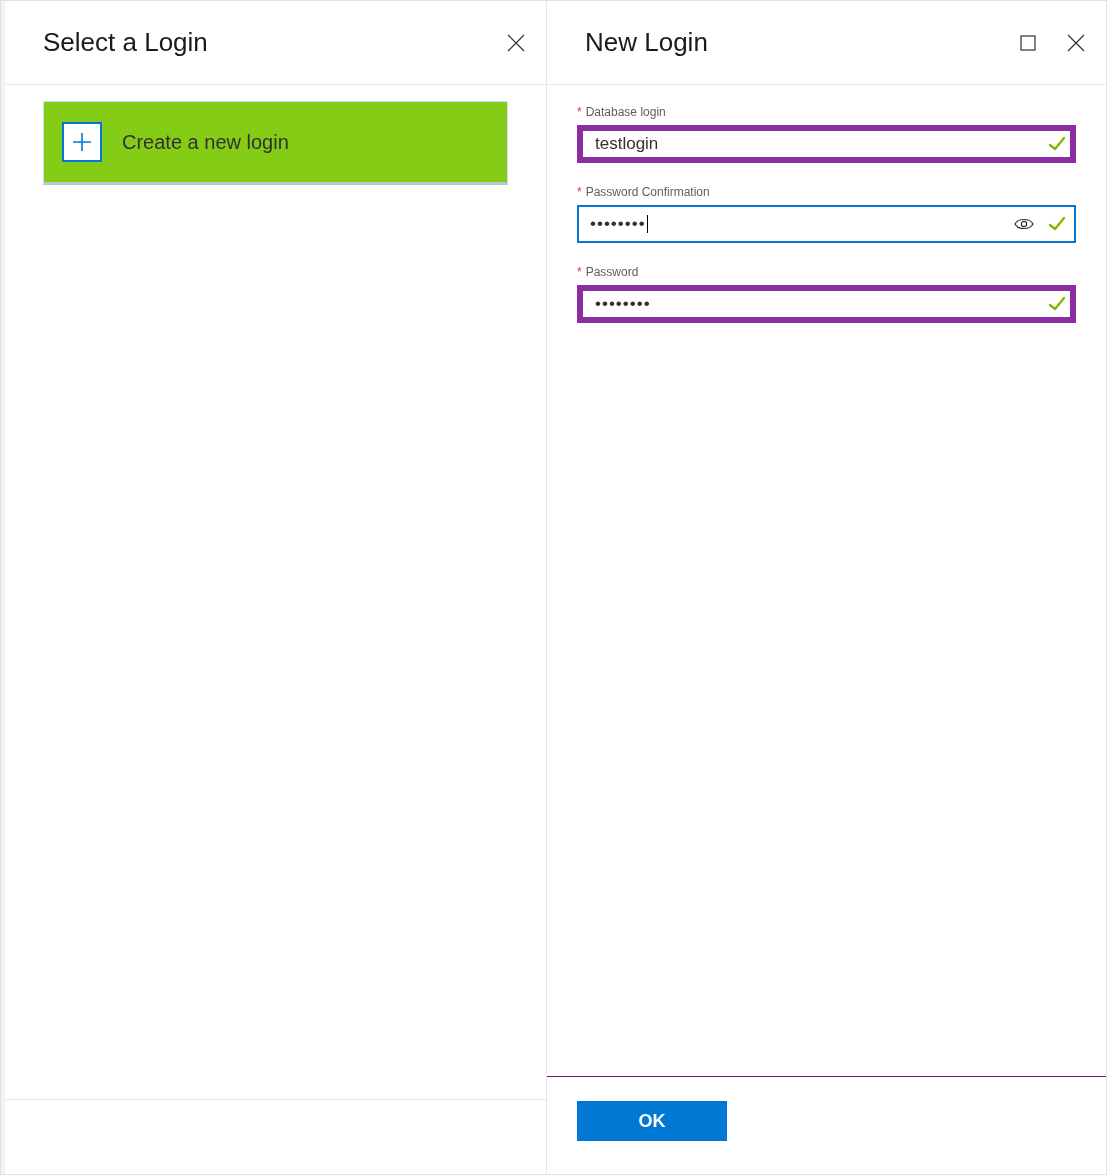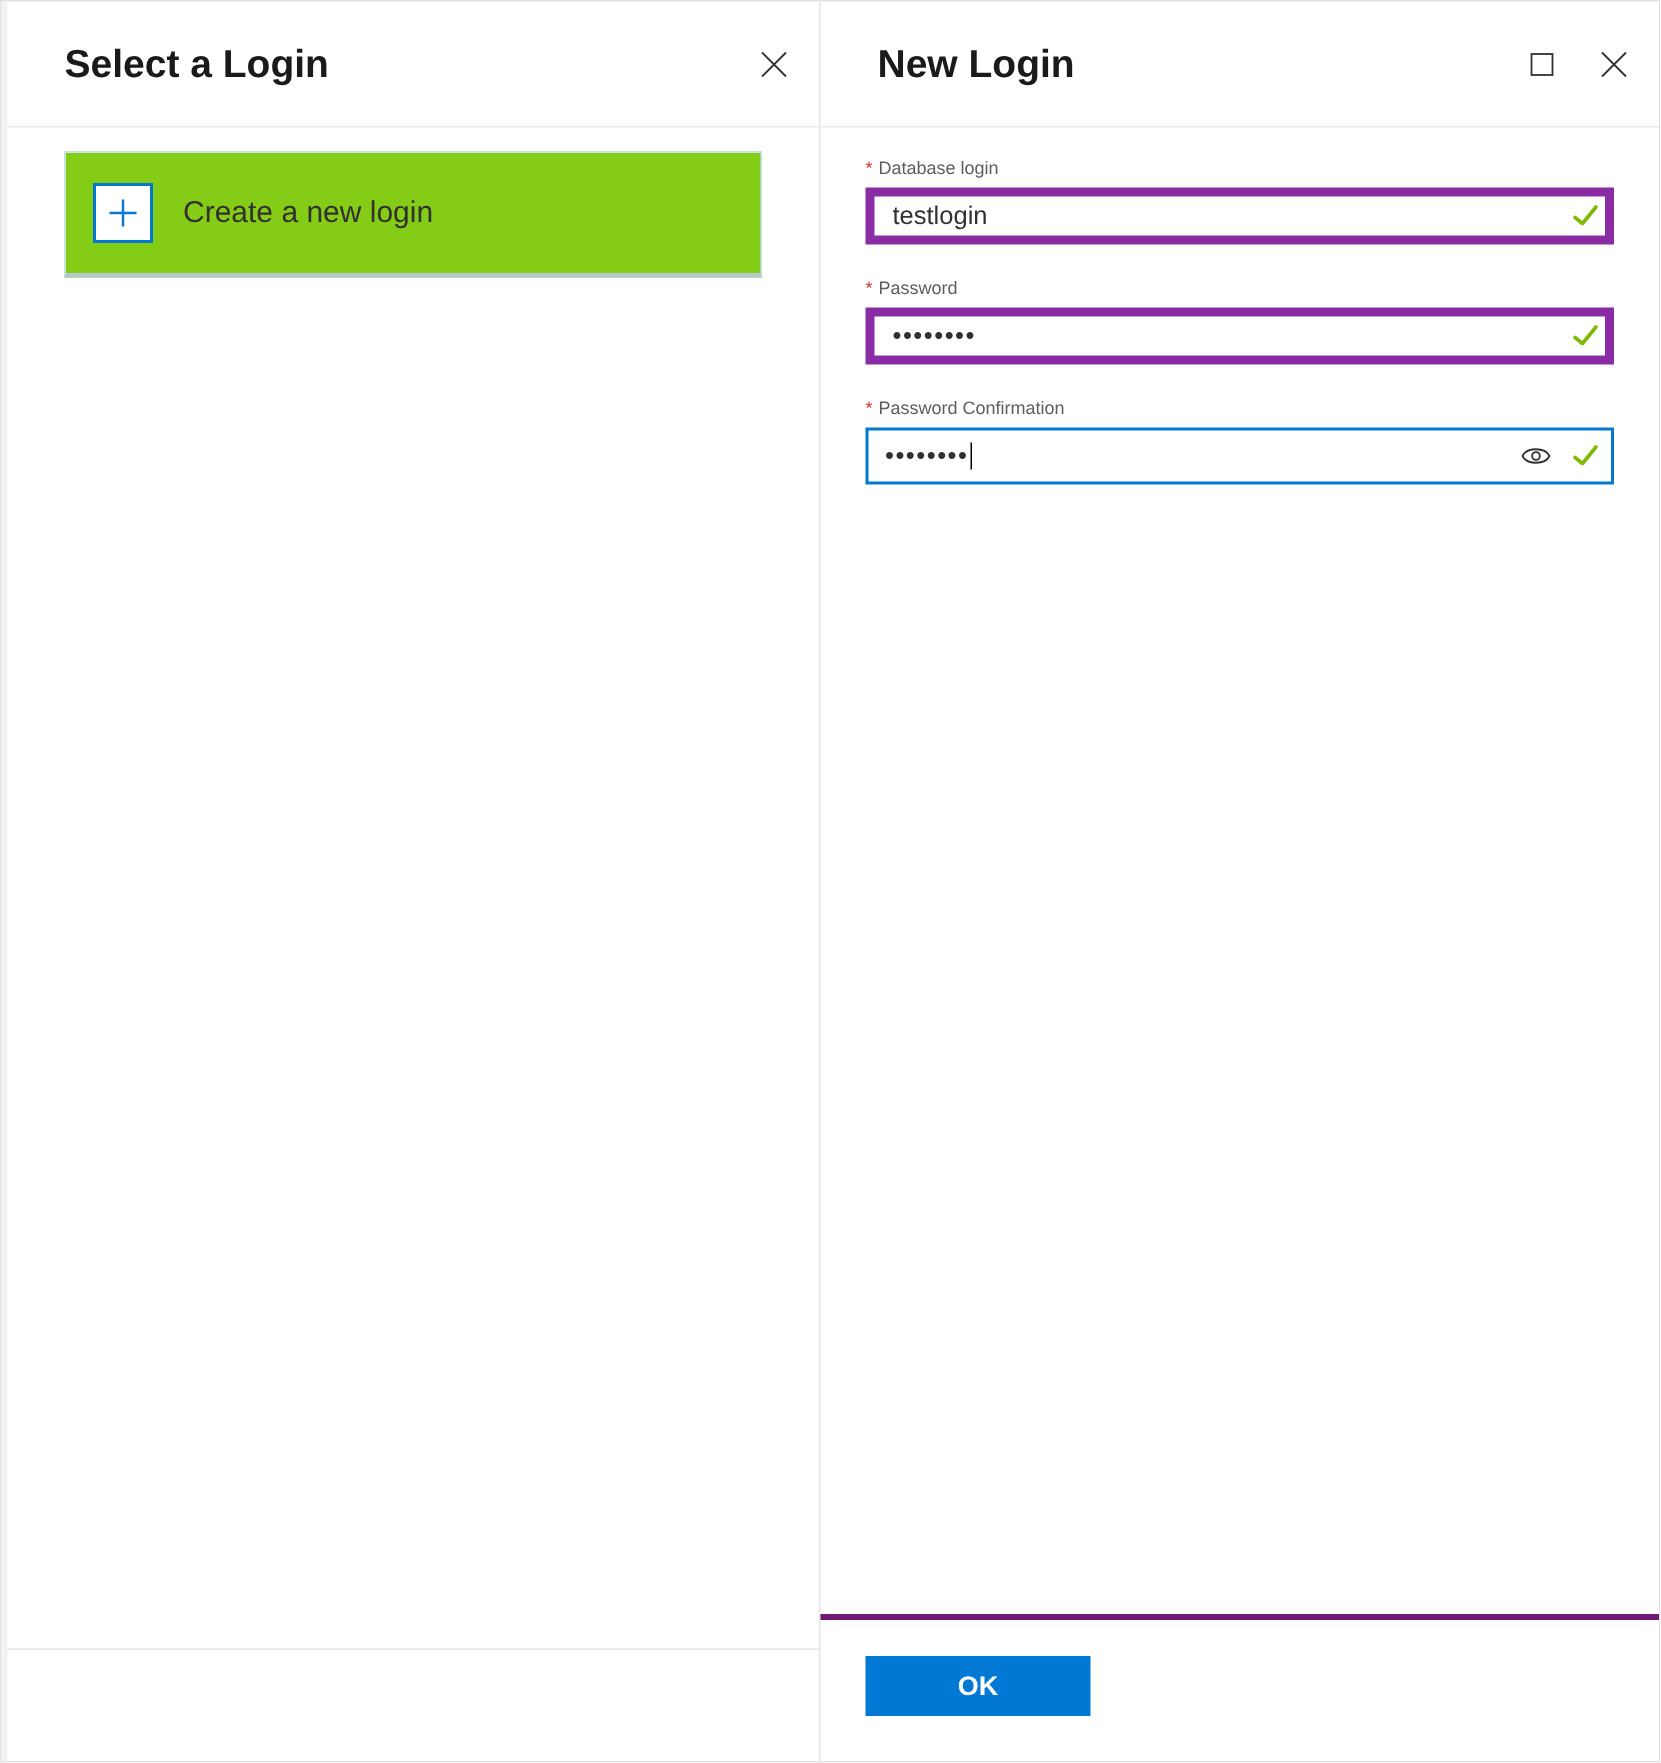--- a/index.html
+++ b/index.html
@@ -40,21 +40,21 @@
       padding: 0 10px 0 38px;
       height: 84px;
       border-bottom: 1px solid #eaeaea;
     }
     .panel-right .panel-header {
       padding-left: 38px;
       gap: 44px;
     }
     .panel-title {
       font-size: 26px;
-      font-weight: 700;
+      font-weight: 400;
       color: #1b1a19;
     }
     .header-icons {
       display: flex;
       align-items: center;
       gap: 8px;
     }
     .icon-btn {
       width: 40px;
       height: 40px;
@@ -143,21 +143,21 @@
       transform: translateY(-50%);
       color: #323130;
       cursor: pointer;
     }
     .panel-footer-left {
       height: 75px;
       border-top: 1px solid #e5e5e5;
     }
     .panel-footer-right {
       height: 98px;
-      border-top: 4px solid #701a75;
+      border-top: 1px solid #701a75;
       padding: 24px 30px;
     }
     .ok-btn {
       width: 150px;
       height: 40px;
       background: #0078d4;
       color: #fff;
       border: none;
       font-size: 18px;
       font-weight: 600;
@@ -220,34 +220,20 @@
       </div>
     </div>
     <div class="panel-body">
 
       <div class="field-group">
         <div class="field-label">
           <span class="req-star">*</span><span>Database login</span>
         </div>
         <div class="input-wrap">
           <input class="text-input input-purple" type="text" value="testlogin" style="">
-          <span class="tick">
-            <svg width="18" height="18" viewBox="0 0 18 18">
-                <path d="M2 10 L7 14 L16 3" stroke="#7fba00" stroke-width="2.4" fill="none" stroke-linecap="round" stroke-linejoin="round"></path>
-              </svg>
-          </span>
-        </div>
-      </div>
-
-      <div class="field-group">
-        <div class="field-label">
-          <span class="req-star">*</span><span>Password</span>
-        </div>
-        <div class="input-wrap">
-          <input class="text-input input-purple" type="password" style="letter-spacing: 1px;" value="••••••••">
           <span class="tick">
             <svg width="18" height="18" viewBox="0 0 18 18">
                 <path d="M2 10 L7 14 L16 3" stroke="#7fba00" stroke-width="2.4" fill="none" stroke-linecap="round" stroke-linejoin="round"></path>
               </svg>
           </span>
         </div>
       </div>
 
       <div class="field-group">
         <div class="field-label">
@@ -264,18 +250,32 @@
                 <circle cx="10" cy="7" r="2.6" stroke="currentColor" stroke-width="1.2" fill="none"></circle>
               </svg>
           </span>
           <span class="tick">
             <svg width="18" height="18" viewBox="0 0 18 18">
                 <path d="M2 10 L7 14 L16 3" stroke="#7fba00" stroke-width="2.4" fill="none" stroke-linecap="round" stroke-linejoin="round"></path>
               </svg>
           </span>
         </div>
       </div>
+
+      <div class="field-group">
+        <div class="field-label">
+          <span class="req-star">*</span><span>Password</span>
+        </div>
+        <div class="input-wrap">
+          <input class="text-input input-purple" type="password" style="letter-spacing: 1px;" value="••••••••">
+          <span class="tick">
+            <svg width="18" height="18" viewBox="0 0 18 18">
+                <path d="M2 10 L7 14 L16 3" stroke="#7fba00" stroke-width="2.4" fill="none" stroke-linecap="round" stroke-linejoin="round"></path>
+              </svg>
+          </span>
+        </div>
+      </div>
     </div>
     <div class="panel-footer-right">
       <button class="ok-btn">OK</button>
     </div>
   </div>
 </div>
 
 </body></html>

